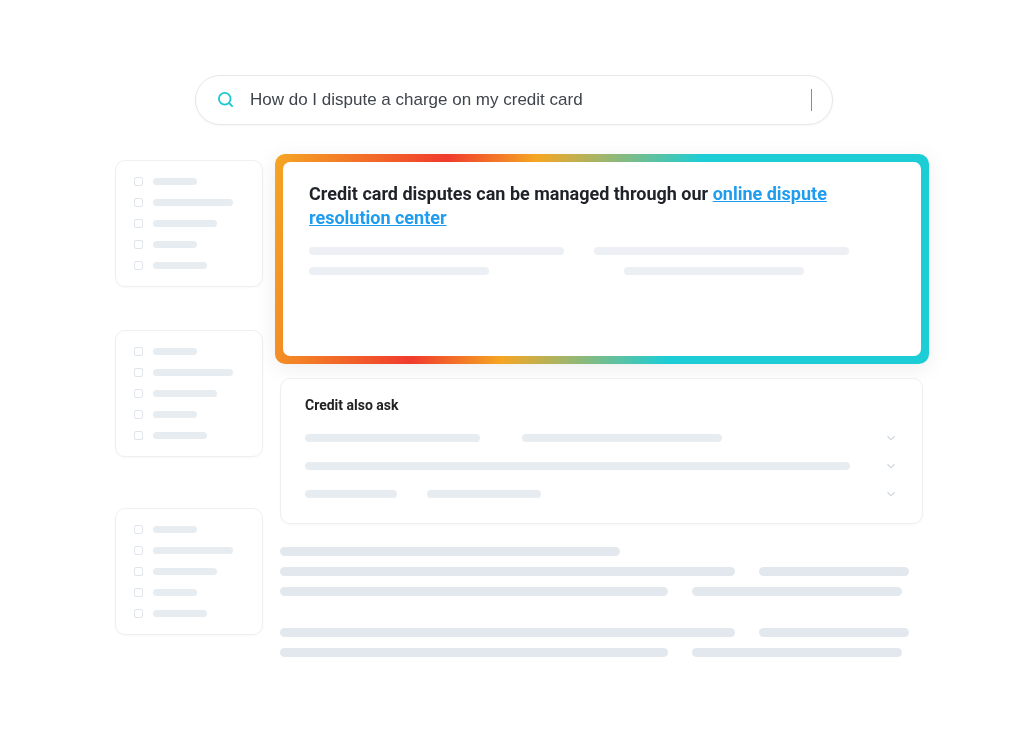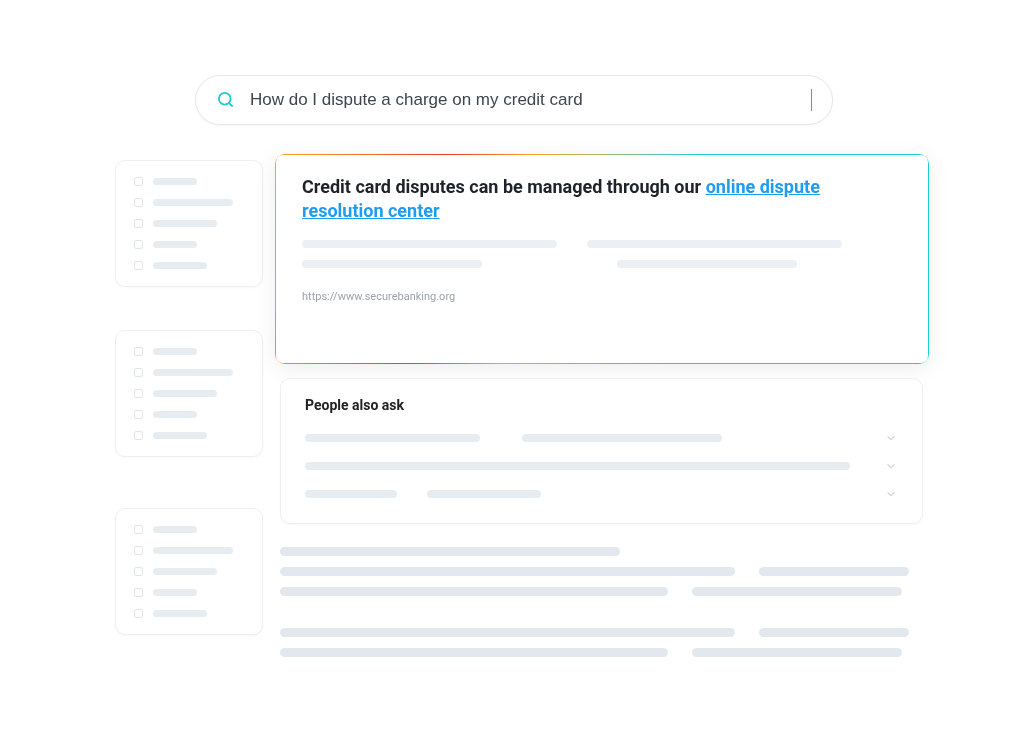--- a/index.html
+++ b/index.html
@@ -55,21 +55,21 @@
     .sidebar-card .check { width: 9px; height: 9px; border: 1.5px solid #dfe5eb; border-radius: 2px; margin-right: 10px; flex-shrink: 0; }
     .sidebar-card .line { height: 7px; border-radius: 4px; background: #e7ecf1; }
 
     .featured-wrap {
       position: absolute;
       top: 154px;
       left: 275px;
       width: 654px;
       height: 210px;
       border-radius: 10px;
-      padding: 1px;
+      padding: 8px;
       background: linear-gradient(100deg, #f5a623 0%, #f03b2d 25%, #f5a623 38%, #1ccdd6 62%, #1ccdd6 100%);
       filter: drop-shadow(0 4px 10px rgba(0,0,0,0.07));
     }
     .featured {
       width: 100%; height: 100%;
       background: #fff;
       border-radius: 7px;
       padding: 20px 26px 16px;
     }
     .featured-title { font-size: 18px; font-weight: 700; color: #1f2329; line-height: 1.35; }
@@ -193,26 +193,25 @@
       <a class="featured-link">online dispute resolution center</a>
     </div>
     <div class="featured-skel-row">
       <div class="sk" style="width:255px;"></div>
       <div class="sk" style="width:255px;"></div>
     </div>
     <div class="featured-skel-row" style="margin-top:12px;">
       <div class="sk" style="width:180px;"></div>
       <div class="sk" style="width:180px; margin-left:105px;"></div>
     </div>
-    <div class="featured-url">https://www.securebanking.org</div>
   </div>
 </div>
 
 <div class="paa-card">
-  <div class="paa-title">People also ask</div>
+  <div class="paa-title">Credit also ask</div>
   <div class="paa-row">
     <div class="sk" style="width:175px;"></div>
     <div style="width:42px;"></div>
     <div class="sk" style="width:200px;"></div>
     <div class="gap"></div>
     <svg class="chevron" viewBox="0 0 24 24" fill="none" stroke="currentColor" stroke-width="2">
         <polyline points="6 9 12 15 18 9"></polyline>
       </svg>
   </div>
   <div class="paa-row">

